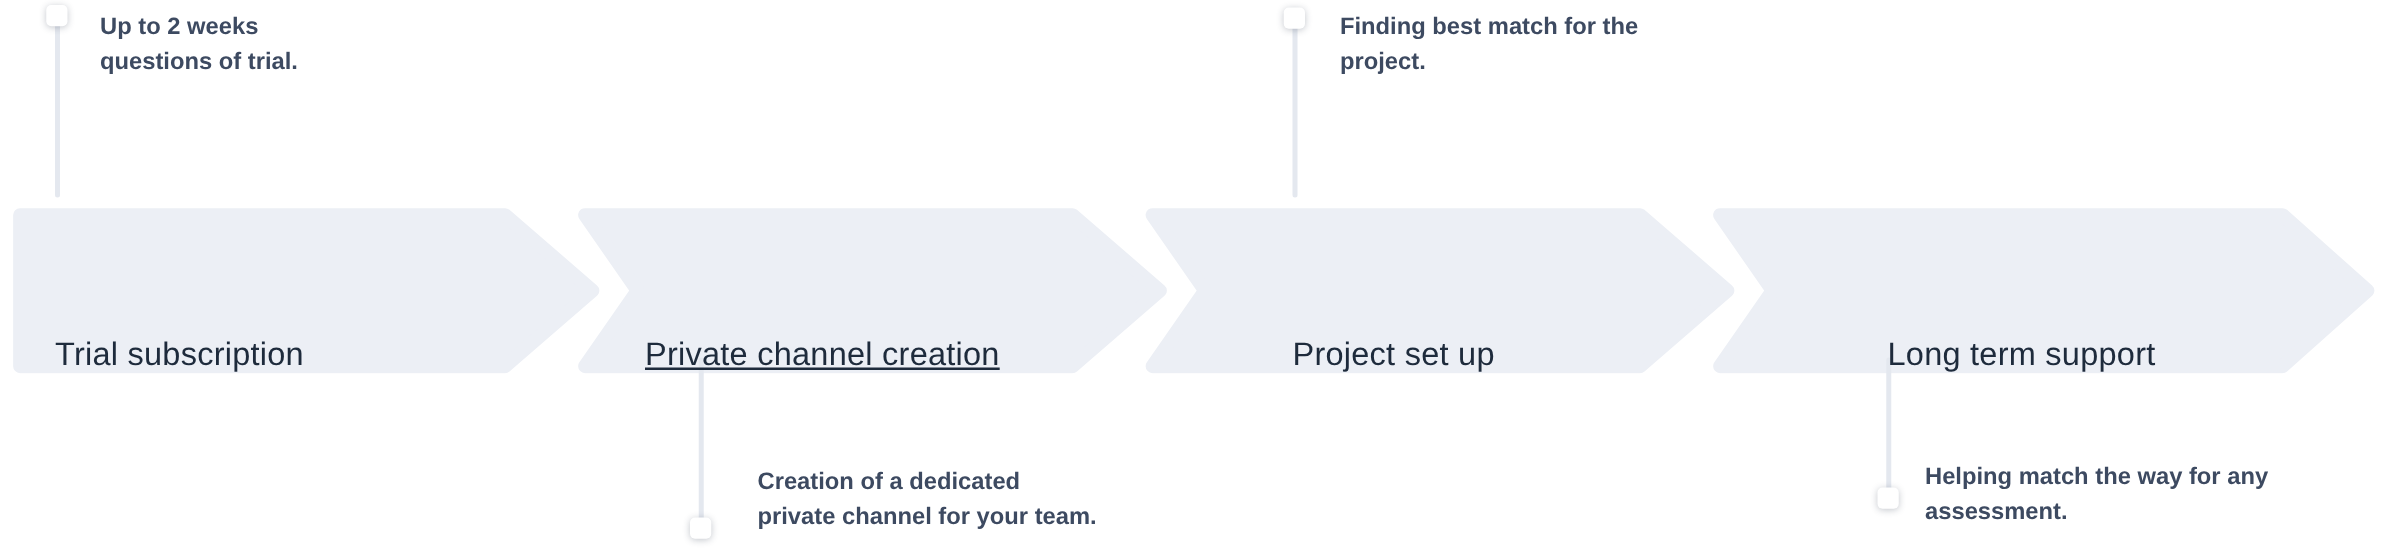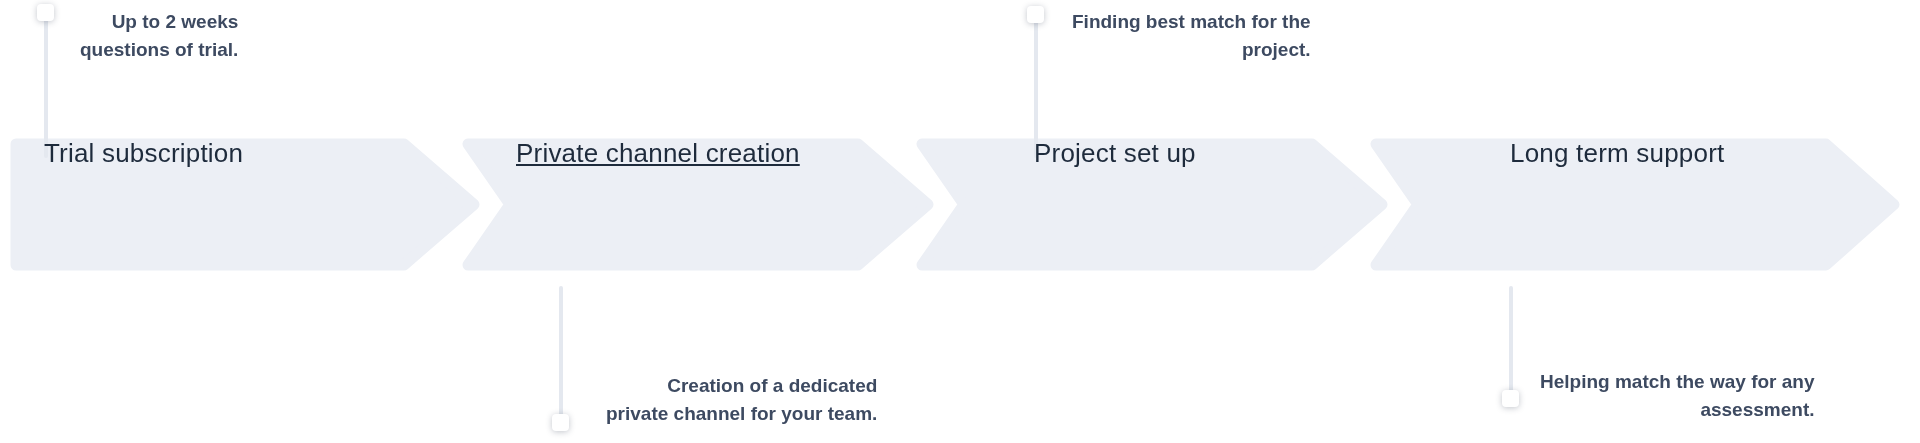--- a/index.html
+++ b/index.html
@@ -12,24 +12,24 @@
     position: relative;
     width: 1920px;
     height: 443px;
     background: var(--page-bg, #ffffff);
     overflow: hidden;
   }
 
   
   .arrow {
     position: absolute;
-    top: 138px;
+    top: 166px;
     height: 133px;
     display: flex;
-    align-items: flex-start;
+    align-items: flex-end;
   }
   .arrow svg {
     position: absolute;
     inset: 0;
     width: 100%;
     height: 100%;
     display: block;
   }
   .arrow svg path {
     fill: var(--arrow-fill, #eceff5);
@@ -81,21 +81,20 @@
   .e4 { left: 1502px; top: 390px; }
 
   
   .note {
     position: absolute;
     font-size: 19px;
     font-weight: 700;
     line-height: 28px;
     color: var(--note-text, #3d4a61);
     white-space: nowrap;
-    text-align: right;
   }
   .n1 { left: 80px;   top: 8px; }
   .n2 { left: 606px;  top: 372px; }
   .n3 { left: 1072px; top: 8px; }
   .n4 { left: 1540px; top: 368px; }
 </style>
 </head>
 <body>
 
 <div class="canvas">

